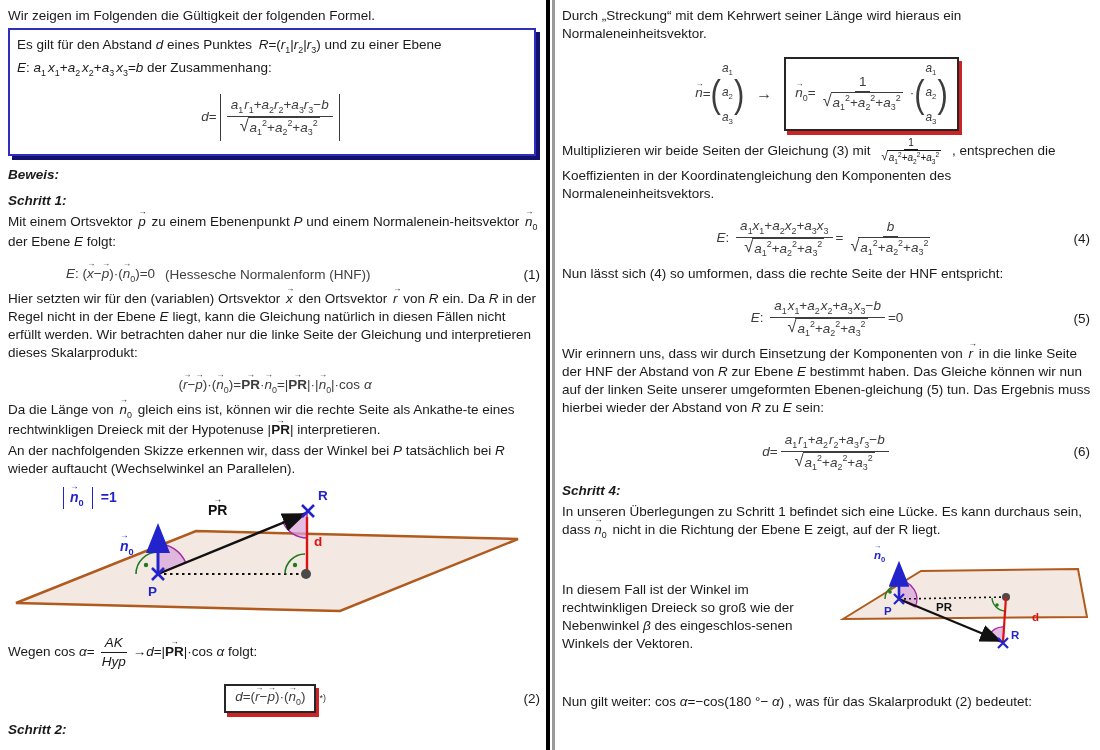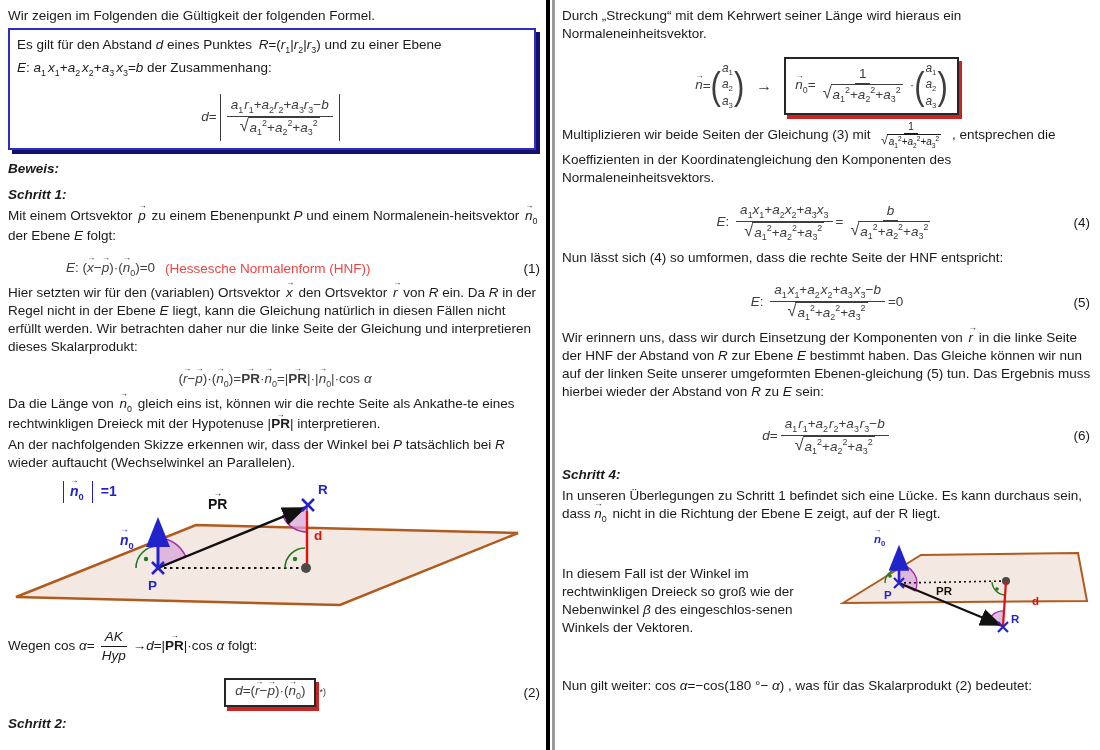--- a/index.html
+++ b/index.html
@@ -10,21 +10,21 @@
   .col-right{left:562px;width:530px;}
   .divider{position:absolute;left:546px;top:0;width:12px;height:750px;}
   .divider .bar-black{position:absolute;left:0;top:0;width:4px;height:750px;background:#000;}
   .divider .bar-gray{position:absolute;left:6px;top:0;width:3px;height:750px;background:#9a9a9a;}
 
   .doc-title{font-size:19px;font-weight:bold;font-style:italic;text-align:center;margin:2px 0 5px 0;}
   .para{margin:3px 0;}
   .heading{font-weight:bold;font-style:italic;margin:8px 0 3px 0;}
 
   
-  .bluebox{border:2px solid #2d2dc0;box-shadow:4px 4px 0 #12126e;padding:3px 7px 2px 7px;margin:3px 6px 10px 0;}
+  .bluebox{border:2px solid #2d2dc0;box-shadow:4px 4px 0 #12126e;padding:3px 7px 8px 7px;margin:3px 6px 10px 0;}
   .redbox{display:inline-block;border:2px solid #262626;box-shadow:3px 4px 0 #cc2424;padding:2px 9px;background:#fff;}
   .maroon{color:#8b1010;}
 
   
   .math{color:#3d3d3d;}
   .mi{font-style:italic;}
   .mb{font-weight:bold;}
   .vec{position:relative;display:inline-block;}
   .vec::after{content:"\2192";position:absolute;left:0;right:0;top:-0.82em;font-size:0.62em;
               font-style:normal;text-align:center;}
@@ -32,29 +32,29 @@
   sup{font-size:0.66em;}
   .frac{display:inline-flex;flex-direction:column;align-items:center;vertical-align:middle;margin:0 3px;}
   .fnum{display:block;border-bottom:1px solid currentColor;padding:0 4px;text-align:center;}
   .fden{display:block;padding:0 4px;text-align:center;}
   .sqrt{display:inline-flex;align-items:flex-start;}
   .rad{line-height:1;font-size:1.2em;margin-right:-1px;}
   .rbody{border-top:1px solid currentColor;padding:0 2px;text-align:right;}
   .bigbar{display:inline-block;width:1px;background:currentColor;vertical-align:middle;margin:0 3px;}
   .cv{display:inline-flex;align-items:center;vertical-align:middle;}
   .cvp{display:inline-block;font-size:2.3em;font-weight:300;transform:scaleY(1.25);line-height:1;}
-  .cvr{display:inline-flex;flex-direction:column;align-items:center;font-size:0.88em;line-height:1.2;margin:0 1px;}
+  .cvr{display:inline-flex;flex-direction:column;align-items:center;font-size:0.88em;line-height:1.2;margin:0 1px;gap:8px;}
   .msm{font-size:0.74em;vertical-align:middle;display:inline-block;}
 
   
   .eqrow{position:relative;display:flex;align-items:center;justify-content:center;
          margin:5px 0;padding-top:9px;color:#3d3d3d;}
   .eqrow .eqnum{position:absolute;right:2px;color:#1a1a1a;}
   .eqrow-left{justify-content:flex-start;padding-left:58px;}
-  .eqnote{margin-left:10px;color:#ef4444;}
+  .eqnote{margin-left:10px;color:#404040;}
 
   
   .fig{position:relative;margin:2px 0;}
   .fig1{width:524px;height:150px;}
   .fig2{width:256px;height:142px;flex:0 0 auto;}
   .flabel{position:absolute;white-space:nowrap;}
   .lbl-blue{color:#2323cc;font-weight:bold;}
   .lbl-red{color:#dd1111;font-weight:bold;}
   .lbl-black{color:#111;font-weight:bold;}
   .fig2row{display:flex;align-items:center;gap:4px;margin:2px 0;}

